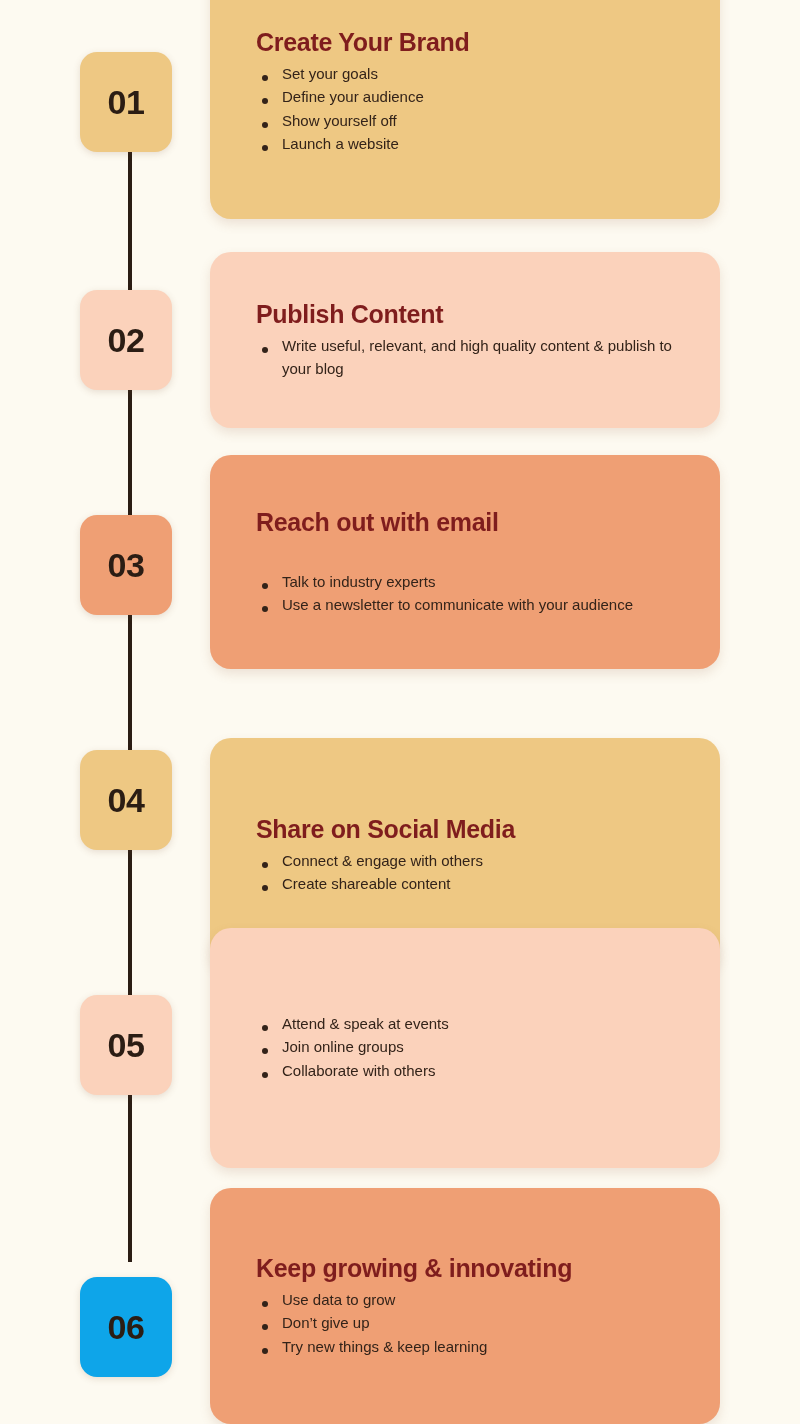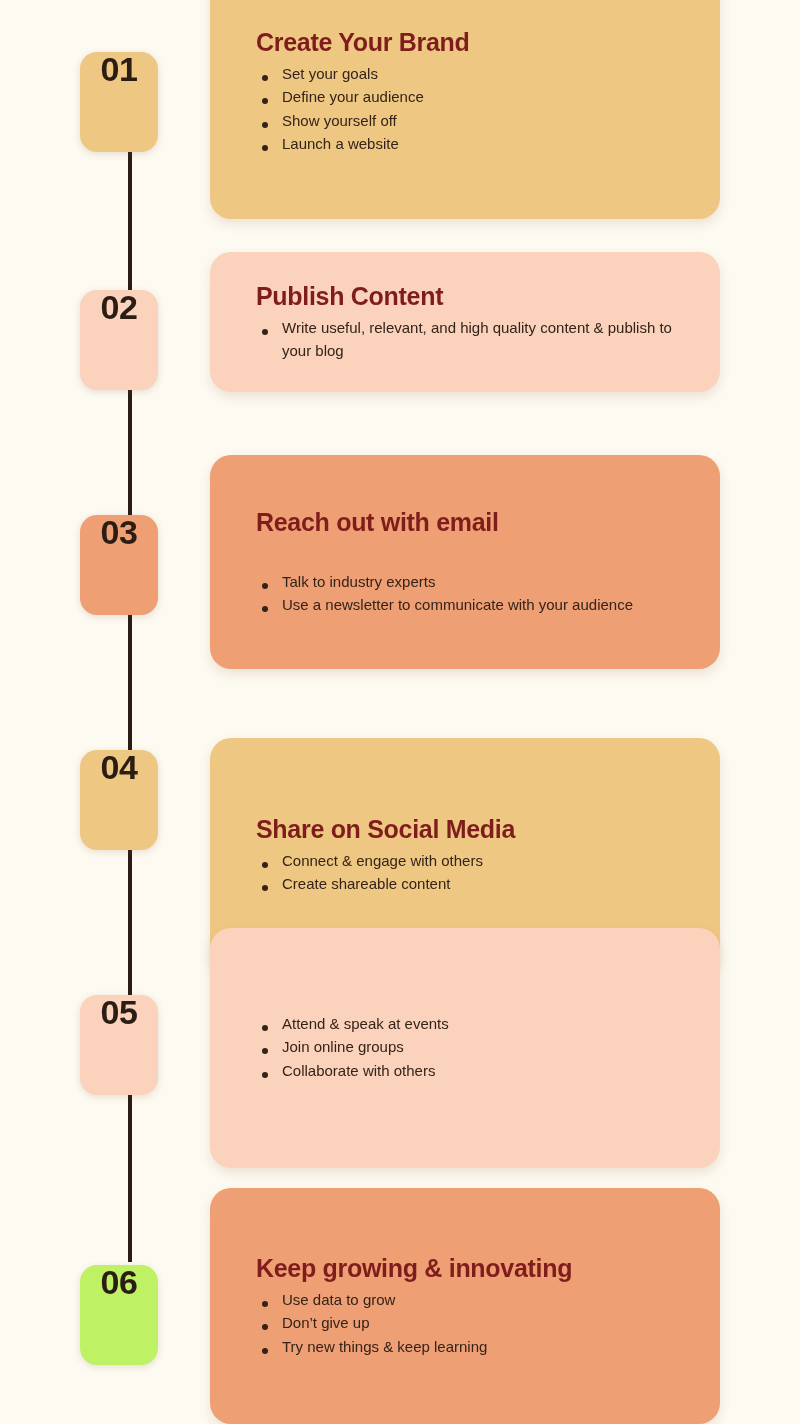--- a/index.html
+++ b/index.html
@@ -33,25 +33,26 @@
 
   .step {
     position: absolute;
     left: 0;
     width: 800px;
   }
 
   .step-badge {
     position: absolute;
     left: 80px;
-    width: 78px;
+    width: 92px;
     height: 100px;
     border-radius: 17px;
     z-index: 3;
     display: flex;
+    align-items: center;
     justify-content: center;
     box-shadow: 0 2px 7px rgba(120, 75, 45, 0.17);
   }
 
   .step-badge-number {
     font-size: 34px;
     font-weight: bold;
     color: #2b1d14;
     letter-spacing: -0.5px;
     line-height: 1;
@@ -103,21 +104,21 @@
     height: 6px;
     border-radius: 50%;
     background: #332319;
   }
 
   
   #step-1 .step-badge { top: 52px; }
   #step-1 .step-card  { top: -36px; height: 255px; }
 
   #step-2 .step-badge { top: 290px; }
-  #step-2 .step-card  { top: 252px; height: 140px; }
+  #step-2 .step-card  { top: 252px; height: 176px; }
 
   #step-3 .step-badge { top: 515px; }
   #step-3 .step-card  { top: 455px; height: 214px; gap: 28px; }
 
   #step-4 .step-badge { top: 750px; }
   #step-4 .step-card  { top: 738px; height: 234px; }
 
   #step-5 .step-badge { top: 995px; }
   #step-5 .step-card  { top: 928px; height: 240px; }
 
@@ -227,21 +228,21 @@
         </li>
         <li class="step-list-item">
           <span class="bullet"></span>
           <span>Collaborate with others</span>
         </li>
       </ul>
     </div>
   </div>
 
   <div class="step" id="step-6">
-    <div class="step-badge" style="background: #bef264;">
+    <div class="step-badge" style="background: #0ea5e9; margin-top: 12px;">
       <span class="step-badge-number">06</span>
     </div>
     <div class="step-card" style="background: rgb(239, 159, 116);">
       <h2 class="step-title">Keep growing &amp; innovating</h2>
       <ul class="step-list">
         <li class="step-list-item">
           <span class="bullet"></span>
           <span>Use data to grow</span>
         </li>
         <li class="step-list-item">

